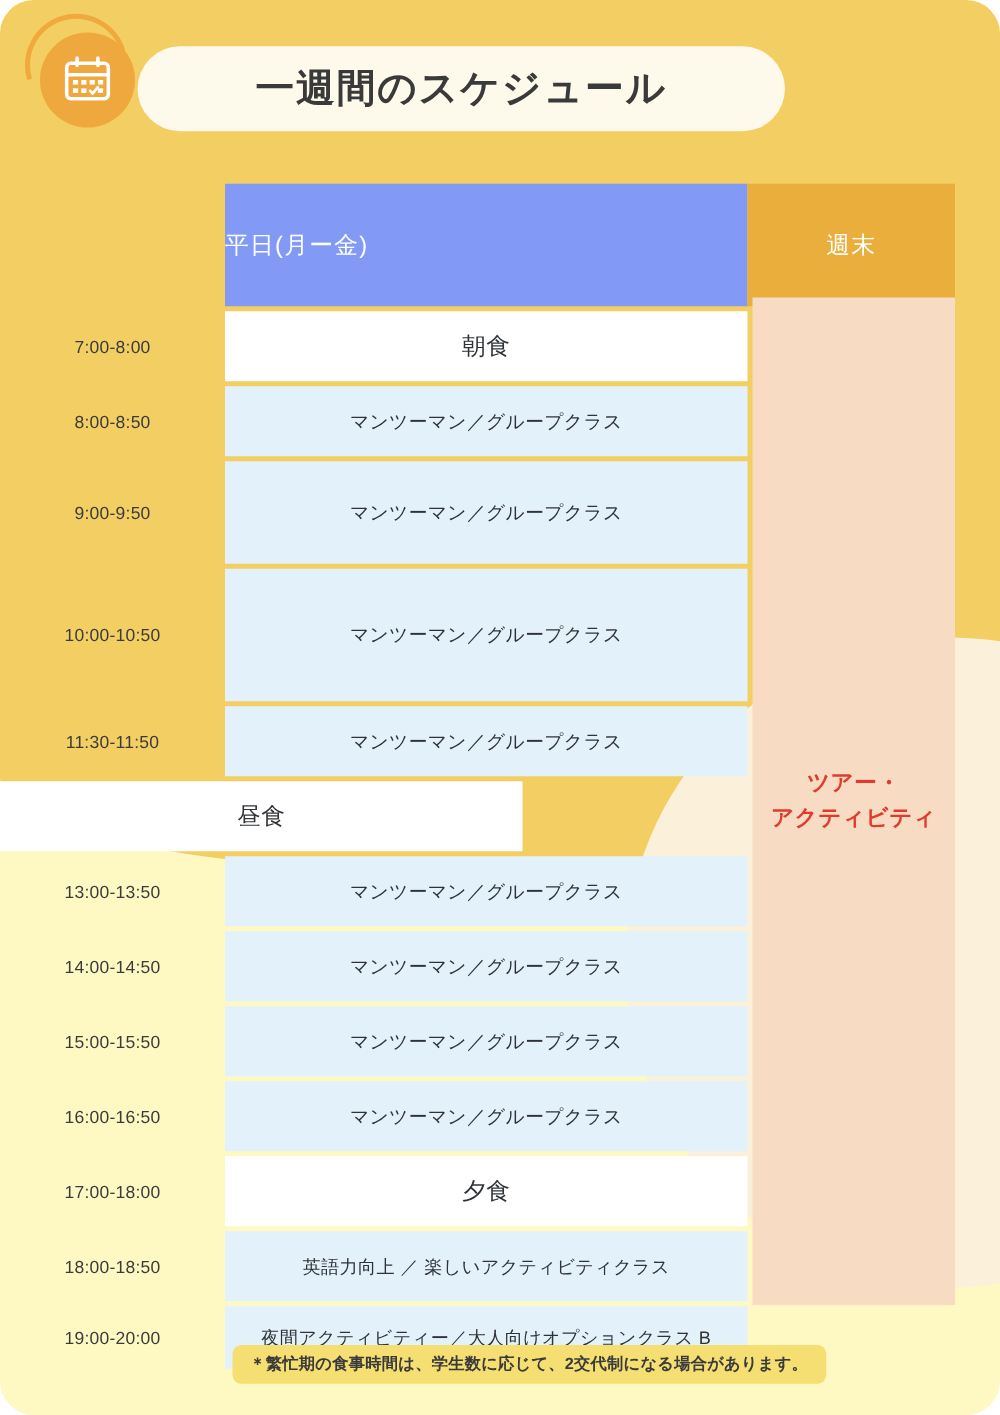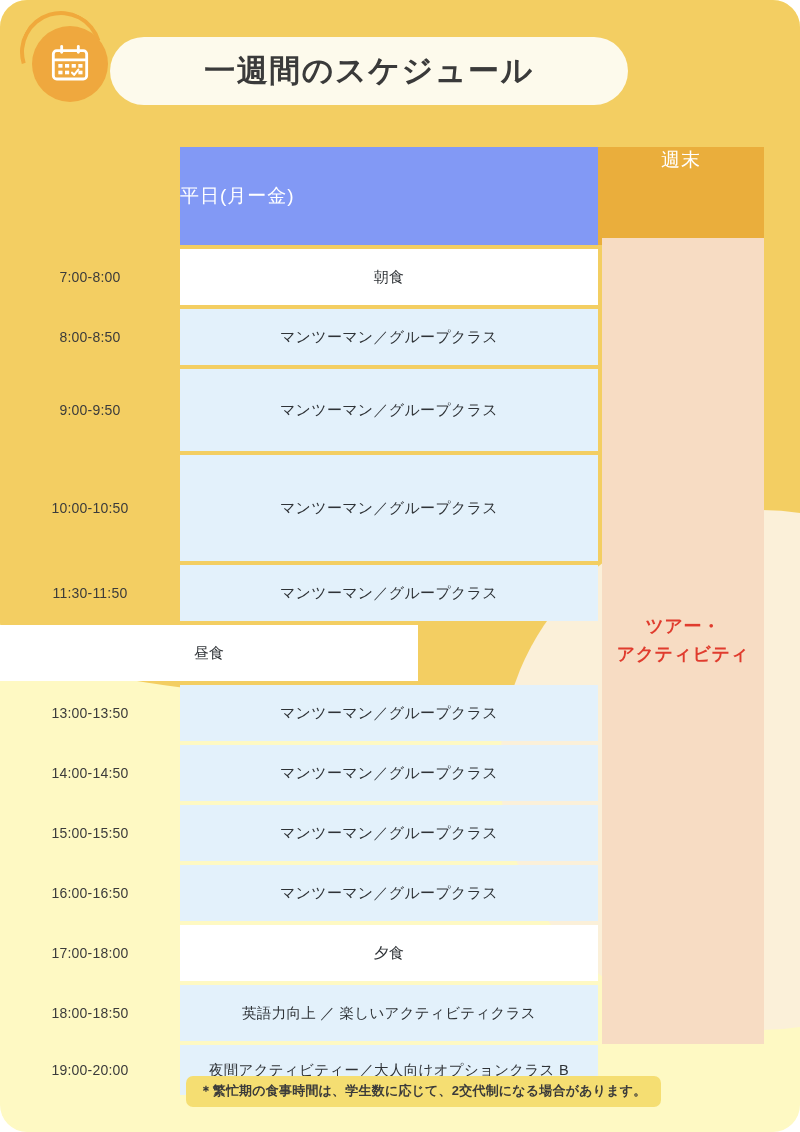--- a/index.html
+++ b/index.html
@@ -108,20 +108,21 @@
     width: 418px;
     background: #8299F5;
     display: flex;
     align-items: center;
     justify-content: flex-start;
   }
   .th-weekend {
     width: 166px;
     background: #EAAE3C;
     display: flex;
+    align-items: center;
     justify-content: center;
   }
   .th-label {
     color: #FFFFFF;
     font-size: 19px;
     letter-spacing: 1px;
   }
 
   
   .weekend-body {
@@ -173,21 +174,21 @@
     align-items: center;
     justify-content: center;
     font-size: 15px;
     color: #2F3337;
     text-align: center;
     letter-spacing: 0.3px;
     padding: 0 6px;
   }
   .act-cell.meal {
     background: #FFFFFF;
-    font-size: 15px;
+    font-size: 19px;
   }
   .act-cell.class {
     background: #E3F1FB;
   }
   .act-cell.small {
     font-size: 14.5px;
   }
   .row-gap { height: 4px; width: 598px; }
 
   

